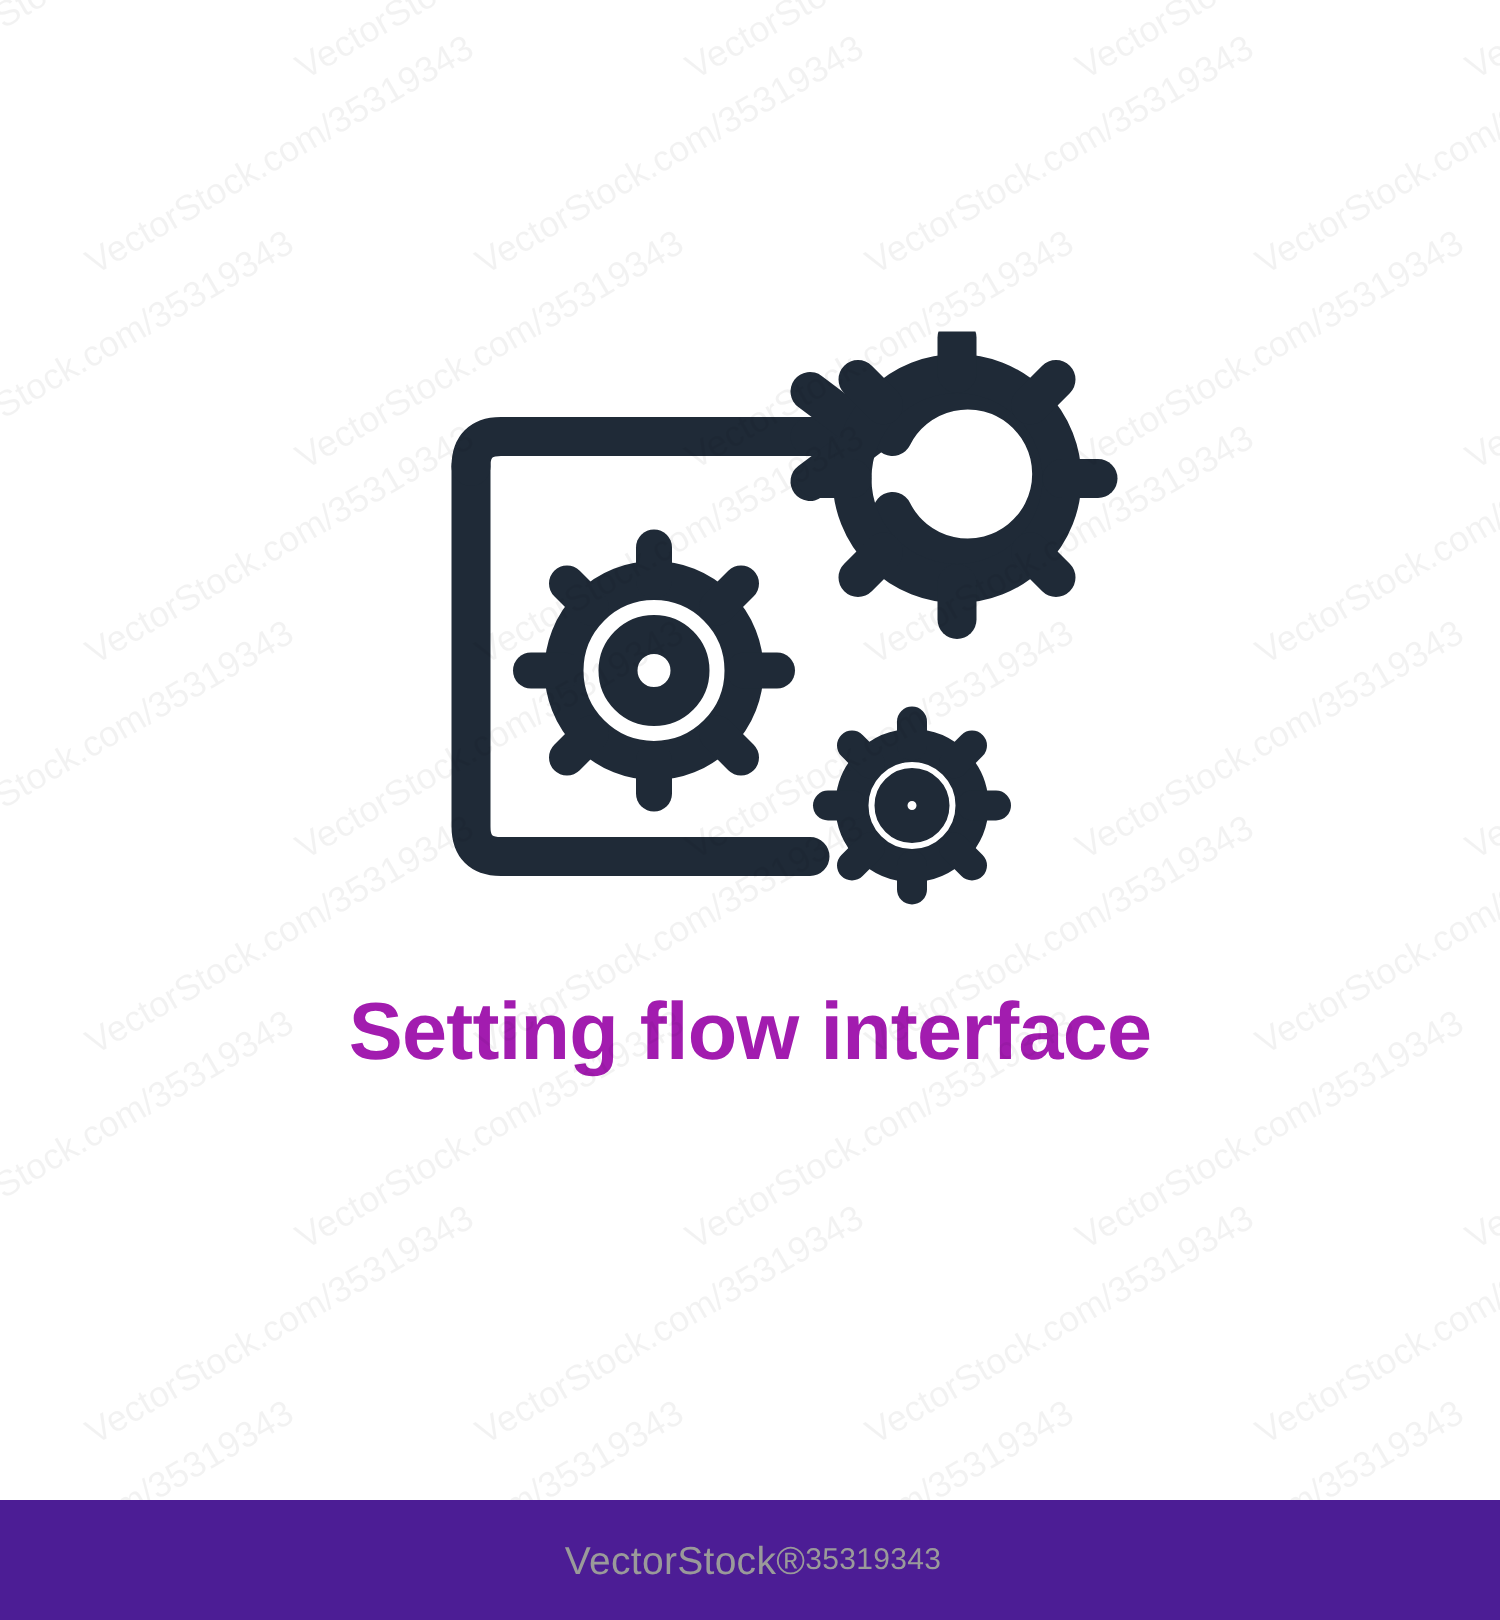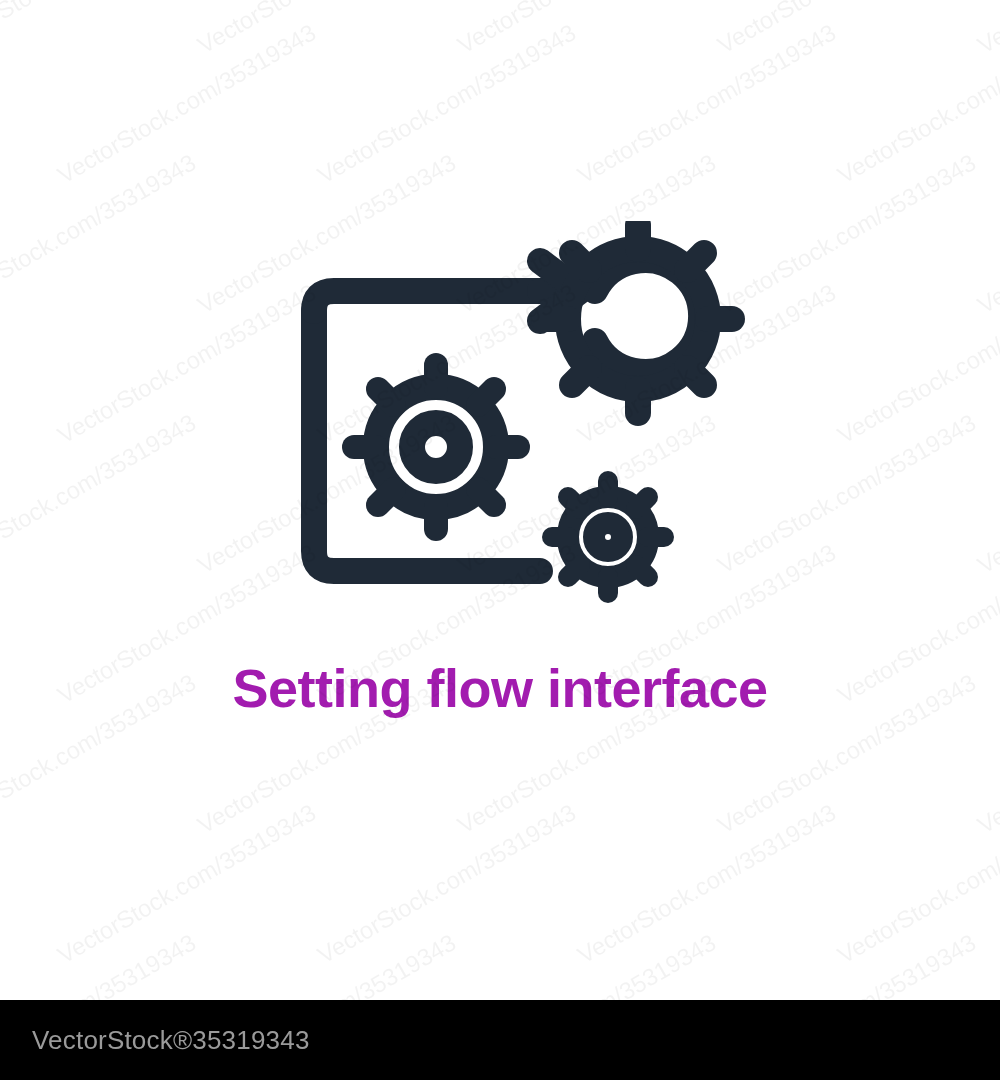--- a/index.html
+++ b/index.html
@@ -40,34 +40,34 @@
     font-weight: 400;
     color: #8a8a8a;
     margin-top: 18px;
   }
   .footer-bar {
     position: absolute;
     left: 0;
     bottom: 0;
     width: 1000px;
     height: 80px;
-    background: #000000;
+    background: #4c1d95;
     display: flex;
     align-items: center;
-    justify-content: flex-start;
+    justify-content: center;
     padding: 0 28px 0 32px;
   }
   .brand {
     font-size: 26px;
     color: #9a9a9a;
     letter-spacing: 0.2px;
     font-weight: 400;
   }
   .stock-id {
-    font-size: 26px;
+    font-size: 20px;
     color: #9a9a9a;
     letter-spacing: 0.2px;
   }
   
   .wm {
     position: absolute;
     inset: 0;
     pointer-events: none;
     overflow: hidden;
   }

